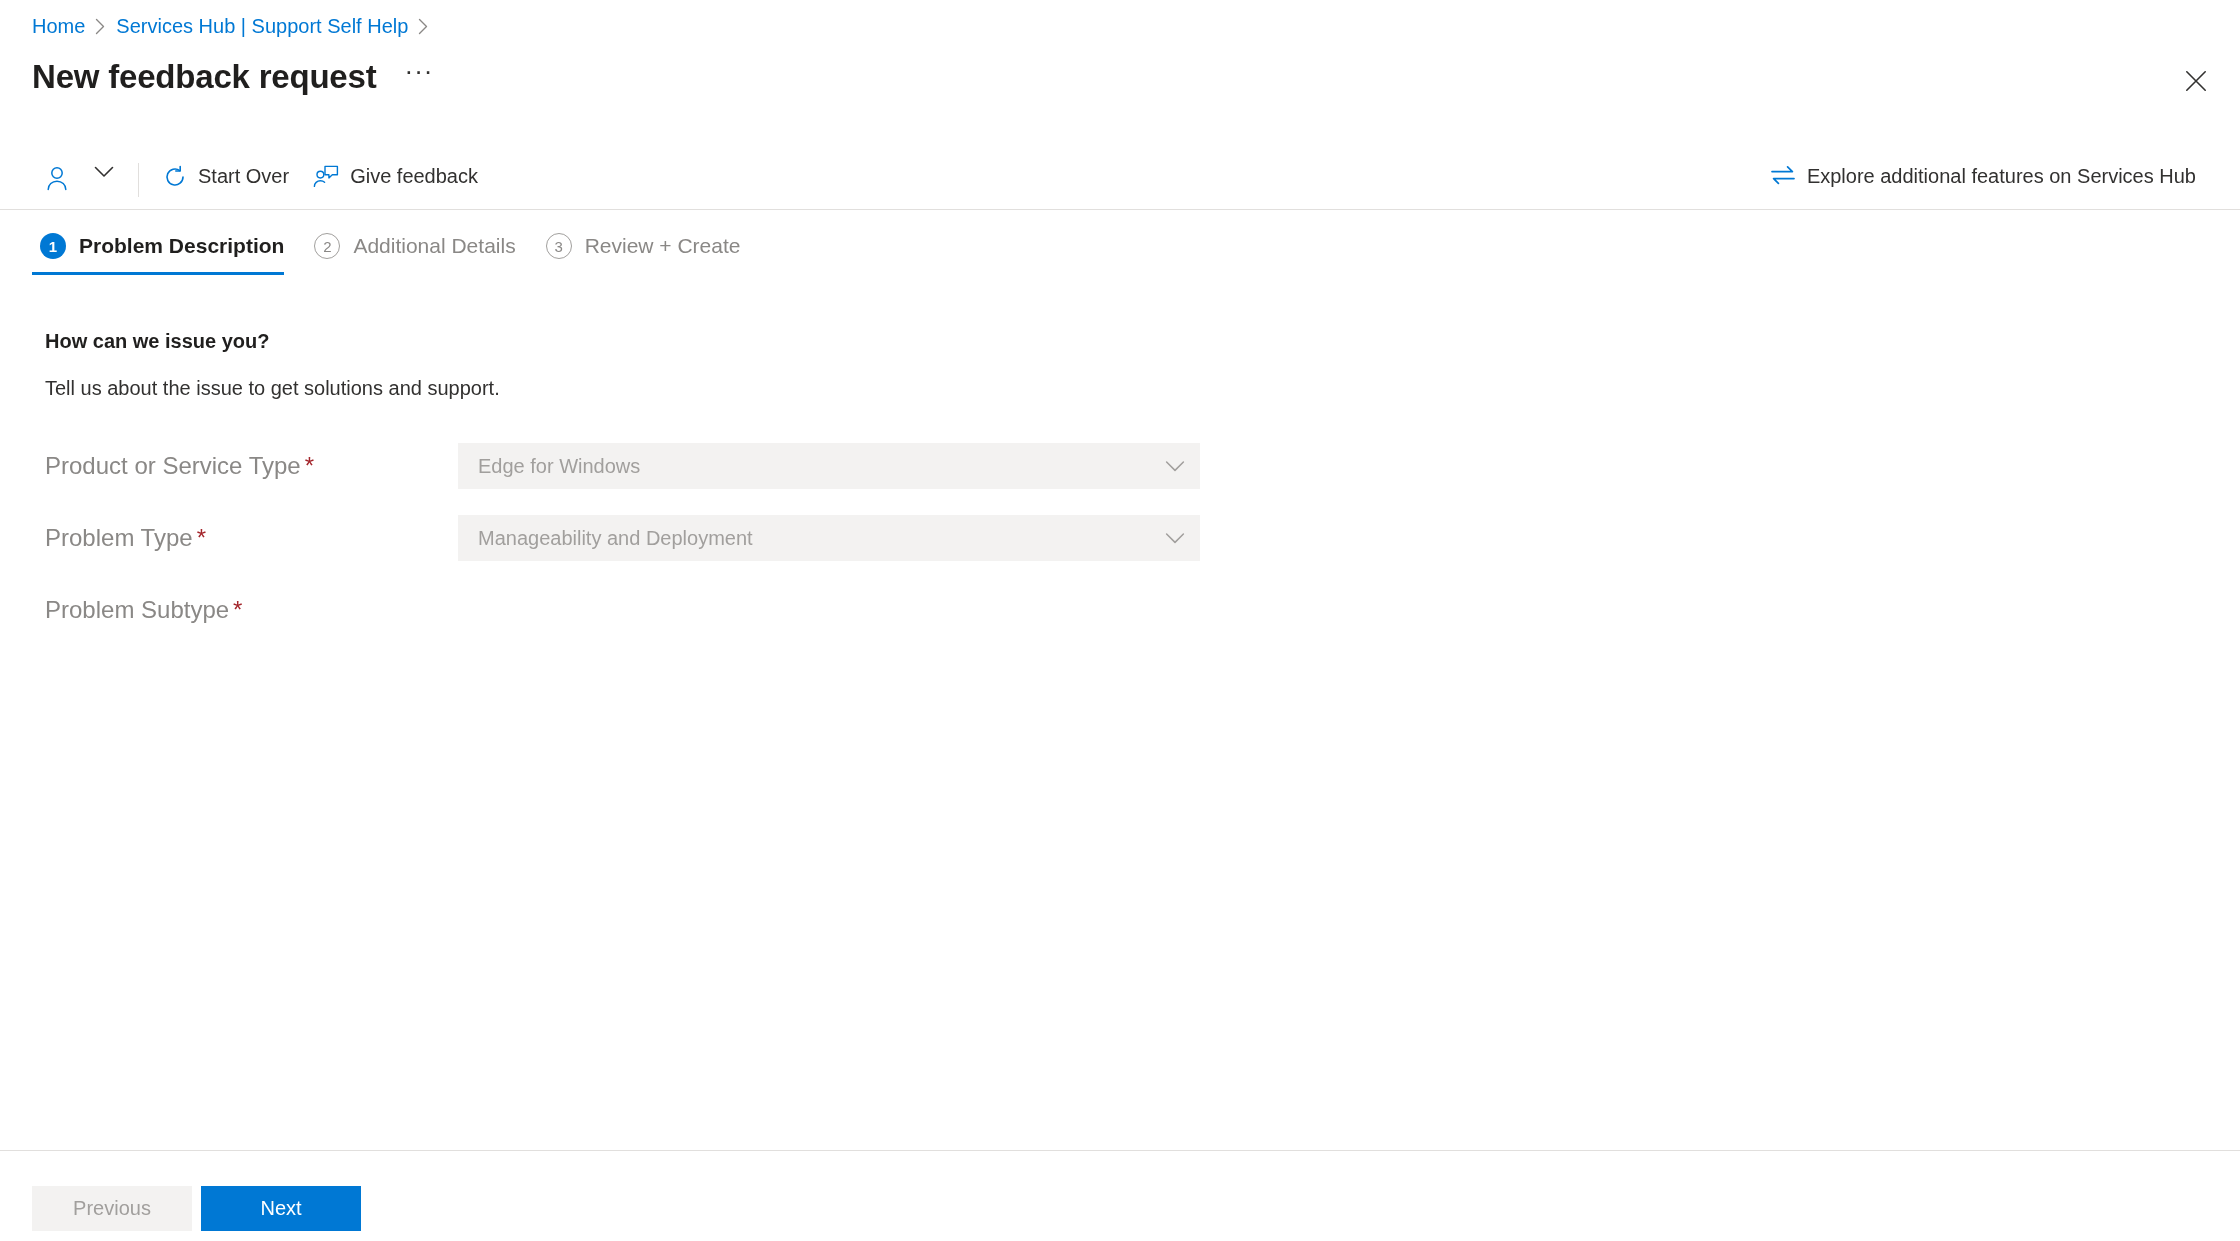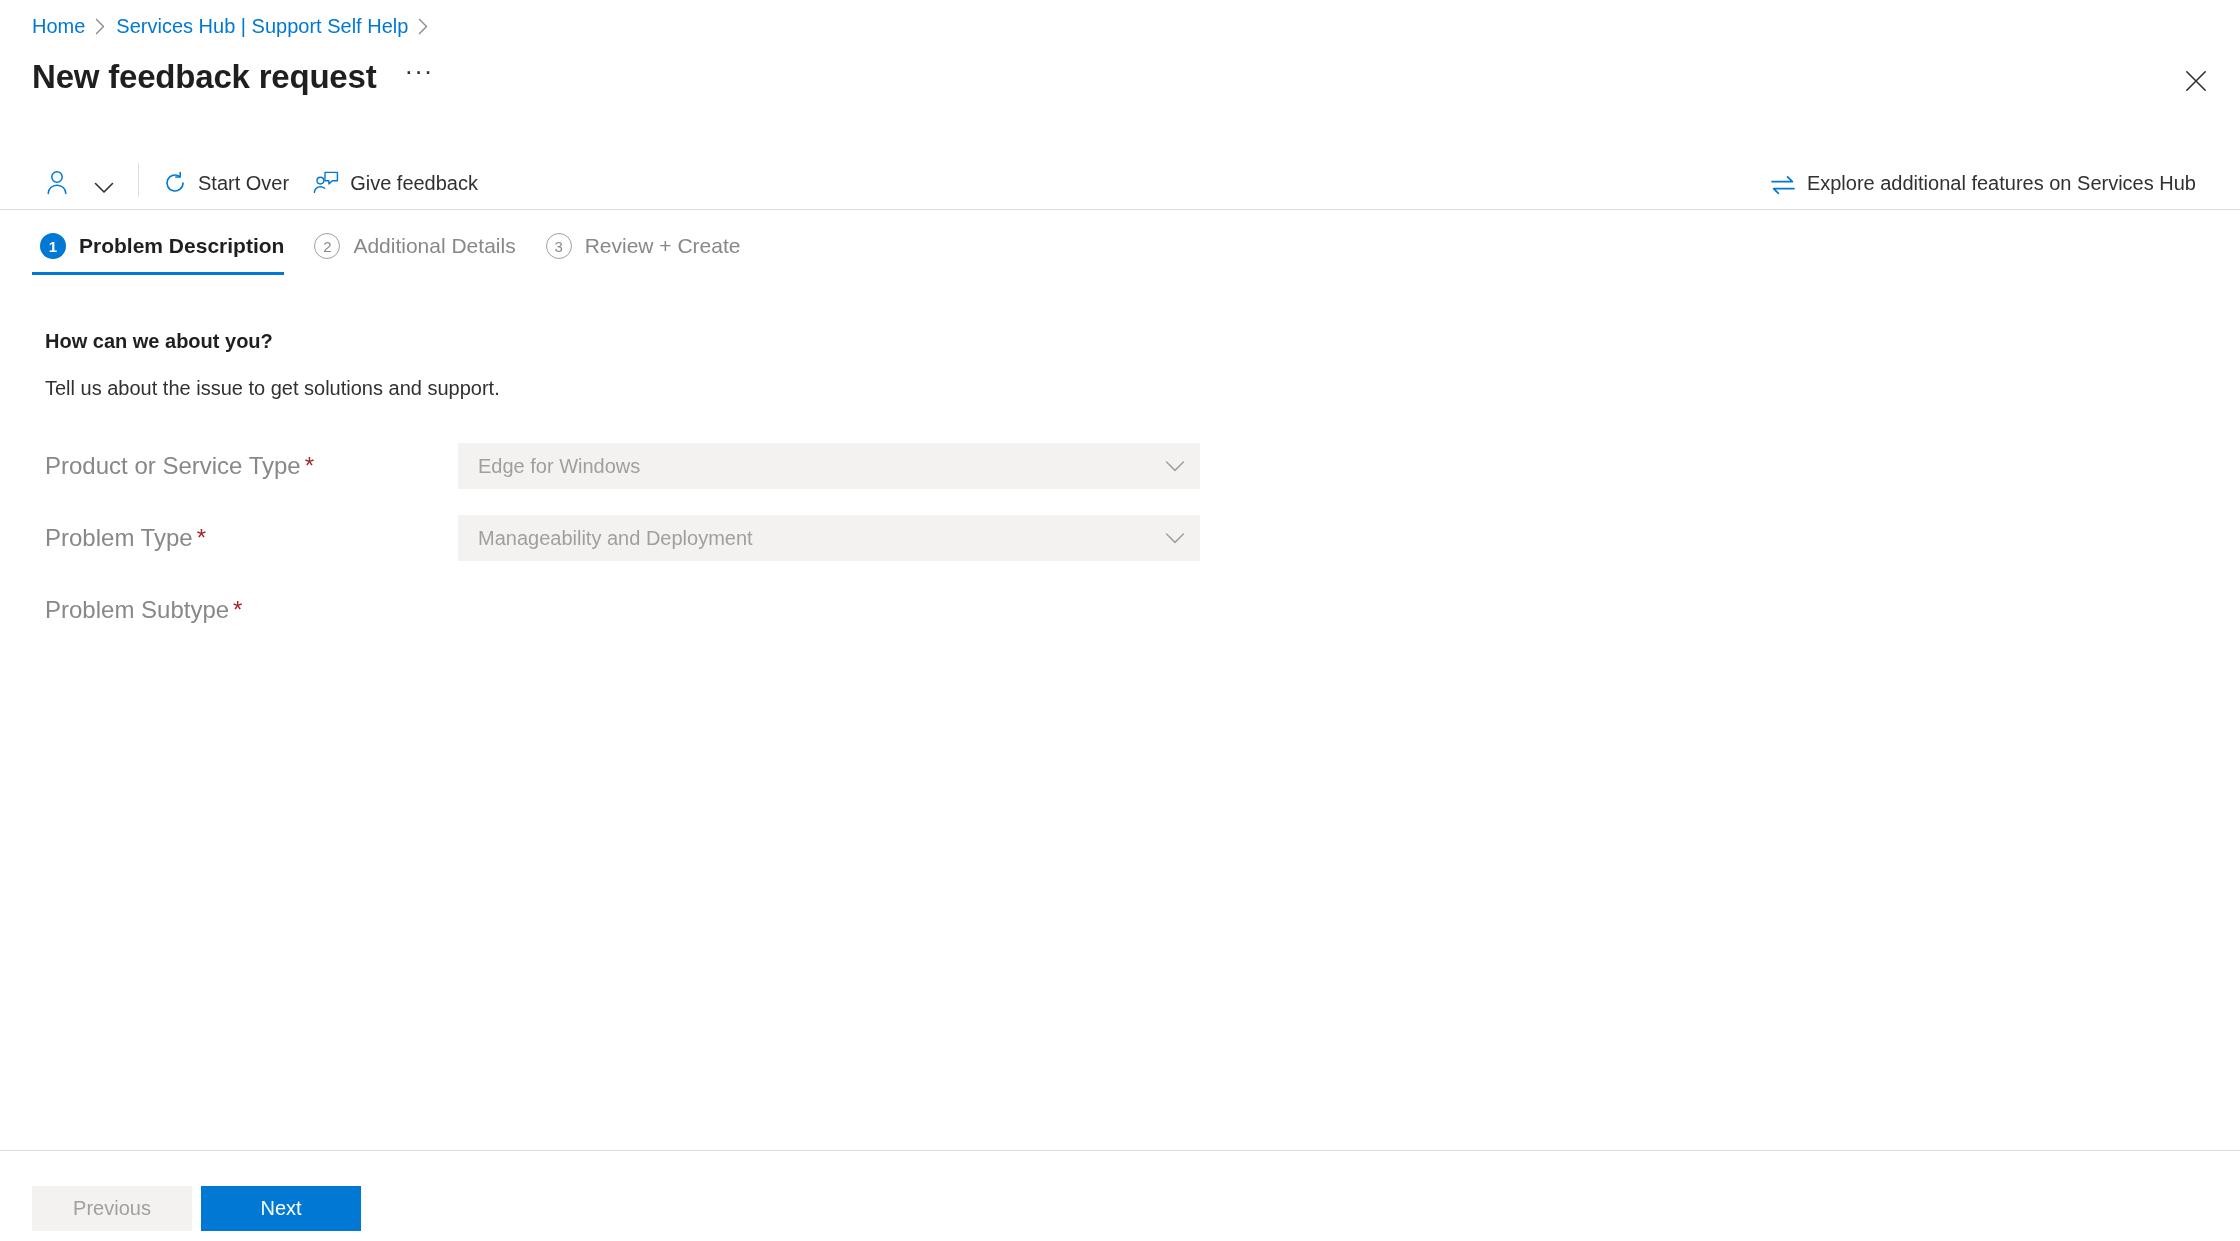--- a/index.html
+++ b/index.html
@@ -48,21 +48,21 @@
   .commandbar {
     position: absolute; left: 0; top: 150px; right: 0;
     height: 60px;
     display: flex; align-items: center;
     border-bottom: 1px solid #e1dfdd;
     padding: 0 32px 0 32px;
   }
   .cb-left { display: flex; align-items: center; height: 100%; }
   .cb-right { margin-left: auto; display: flex; align-items: center; height: 100%; }
   .cb-item {
-    display: flex; align-items: flex-end; gap: 11px;
+    display: flex; align-items: flex-start; gap: 11px;
     padding: 6px 12px; height: 42px; cursor: pointer;
     font-size: 20px; color: #323130; white-space: nowrap;
   }
   .cb-icon { display: flex; align-items: center; justify-content: center; color: #0078d4; }
   .cb-icon.dark { color: #323130; }
   .cb-sep {
     width: 1px; height: 34px; background: #e1dfdd; margin: 0 12px;
   }
 
   
@@ -237,21 +237,21 @@
     <div class="tab inactive">
       <span class="badge">2</span>
       <span class="tab-label">Additional Details</span>
     </div>
     <div class="tab inactive">
       <span class="badge">3</span>
       <span class="tab-label">Review + Create</span>
     </div>
   </div>
 
-  <div class="section-head">How can we about you?</div>
+  <div class="section-head">How can we issue you?</div>
   <div class="section-sub">Tell us about the issue to get solutions and support.</div>
 
   <div class="form">
 
     <div class="field">
       <div class="field-label">
         <span>Product or Service Type</span><span class="req">*</span>
       </div>
       <div class="control">
         <div class="dropdown">

